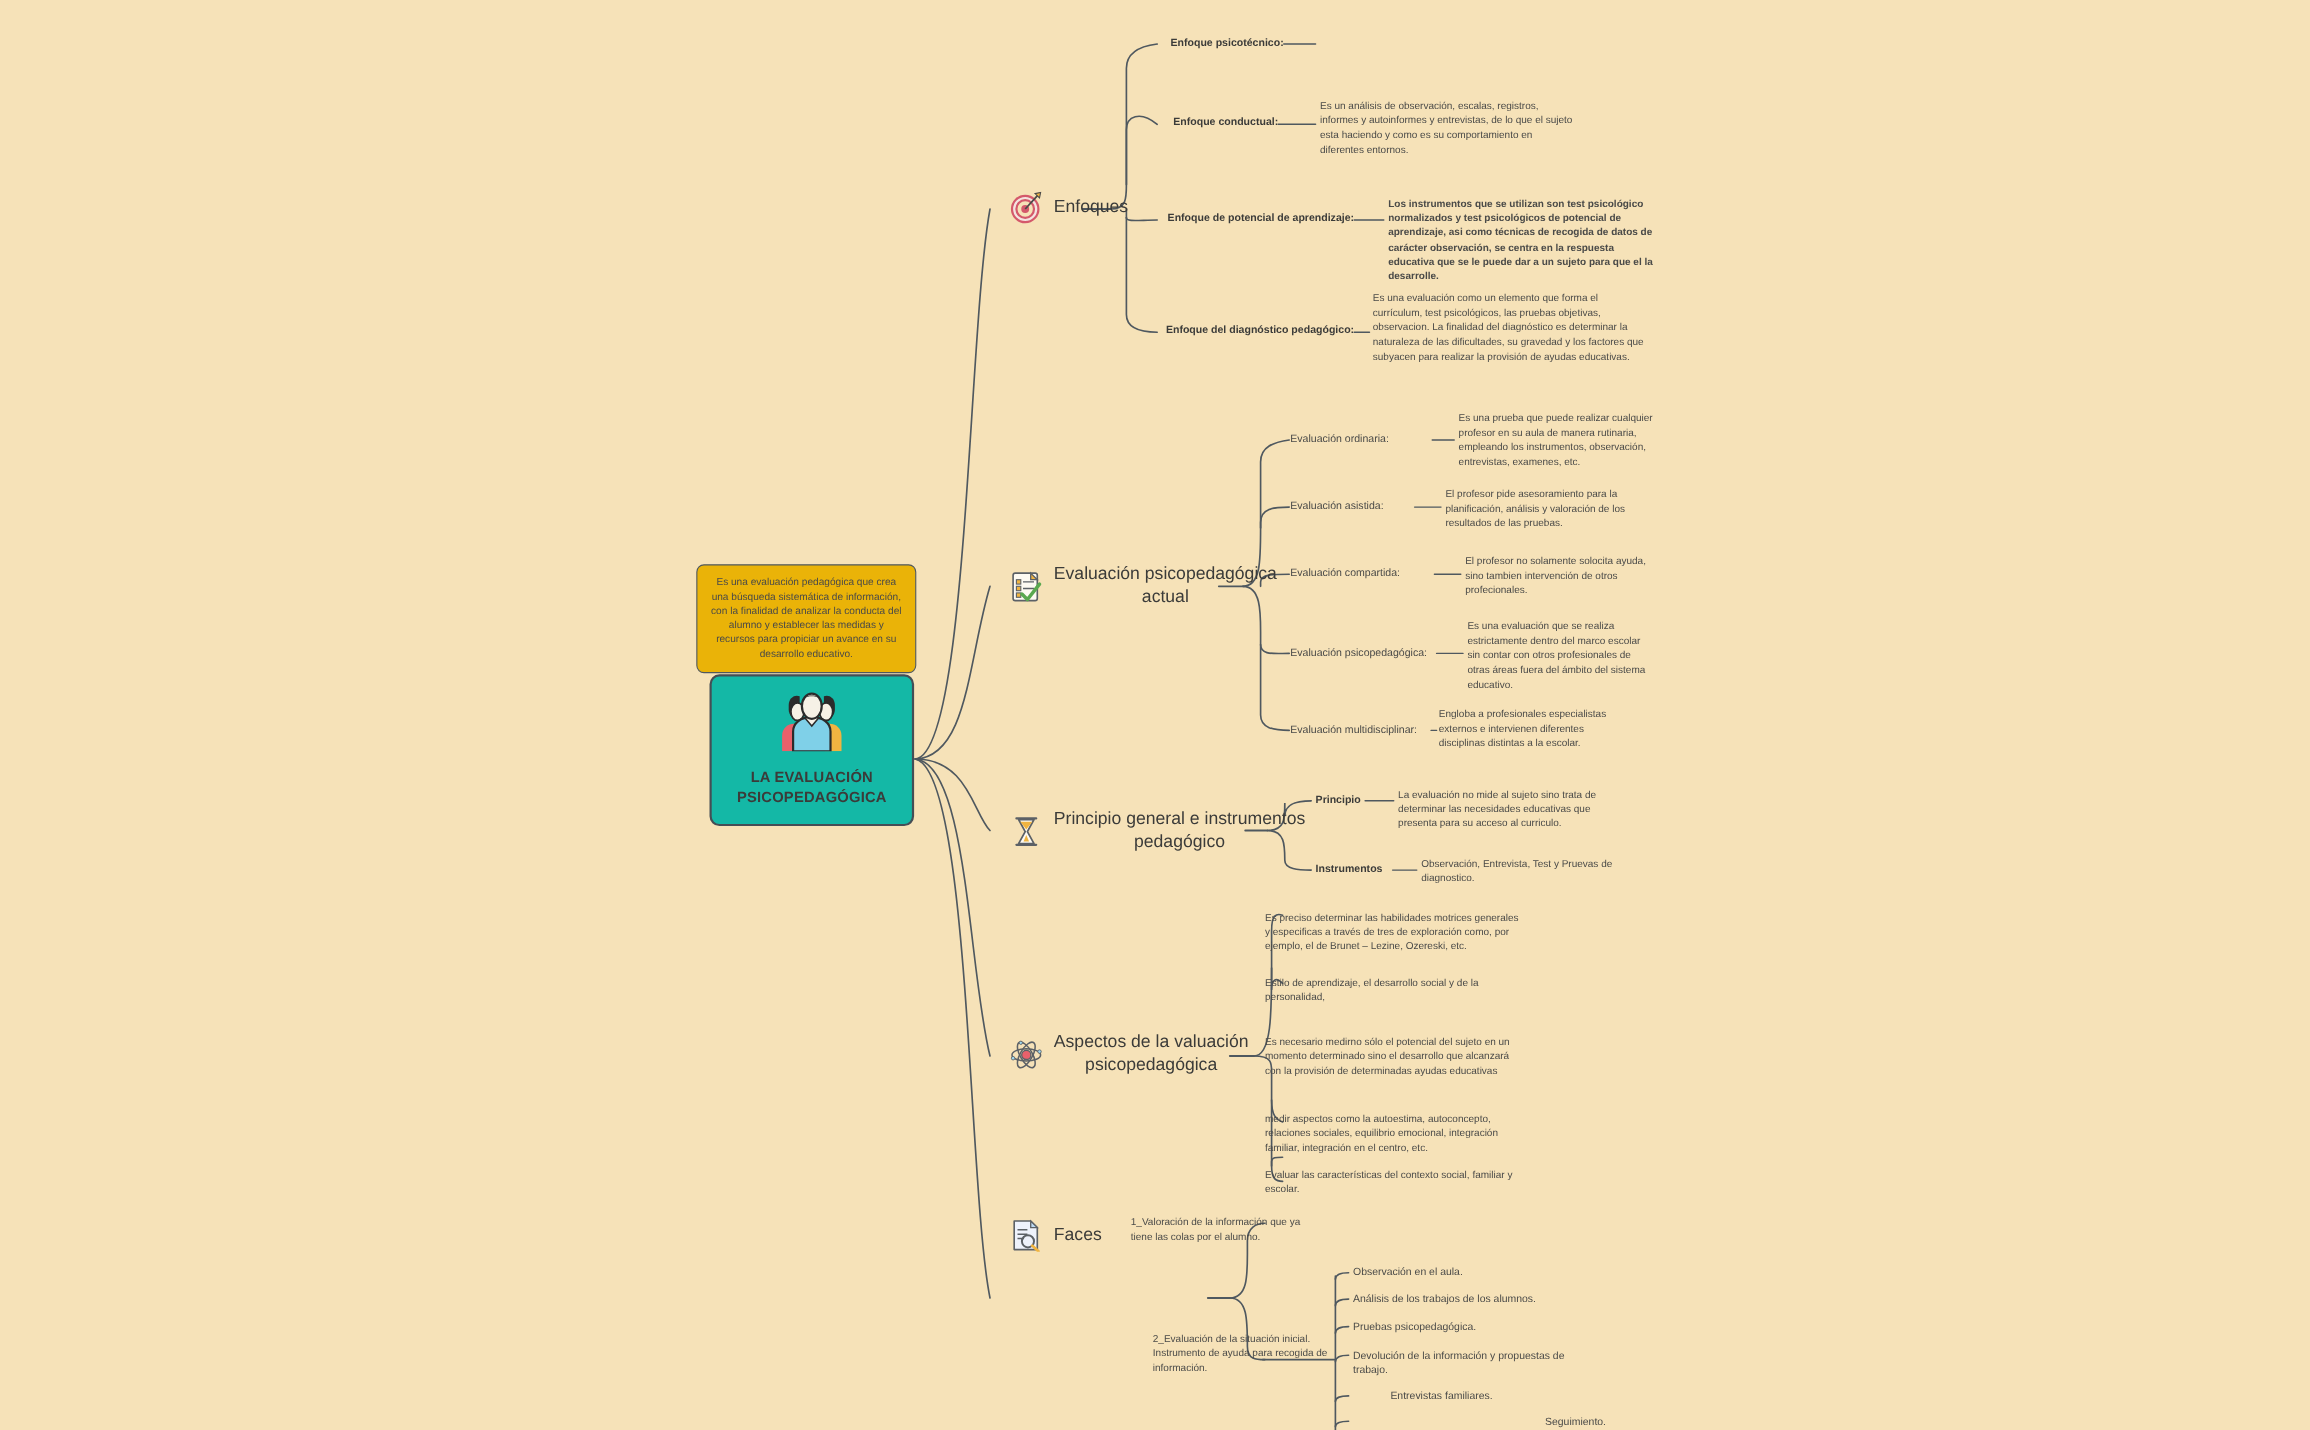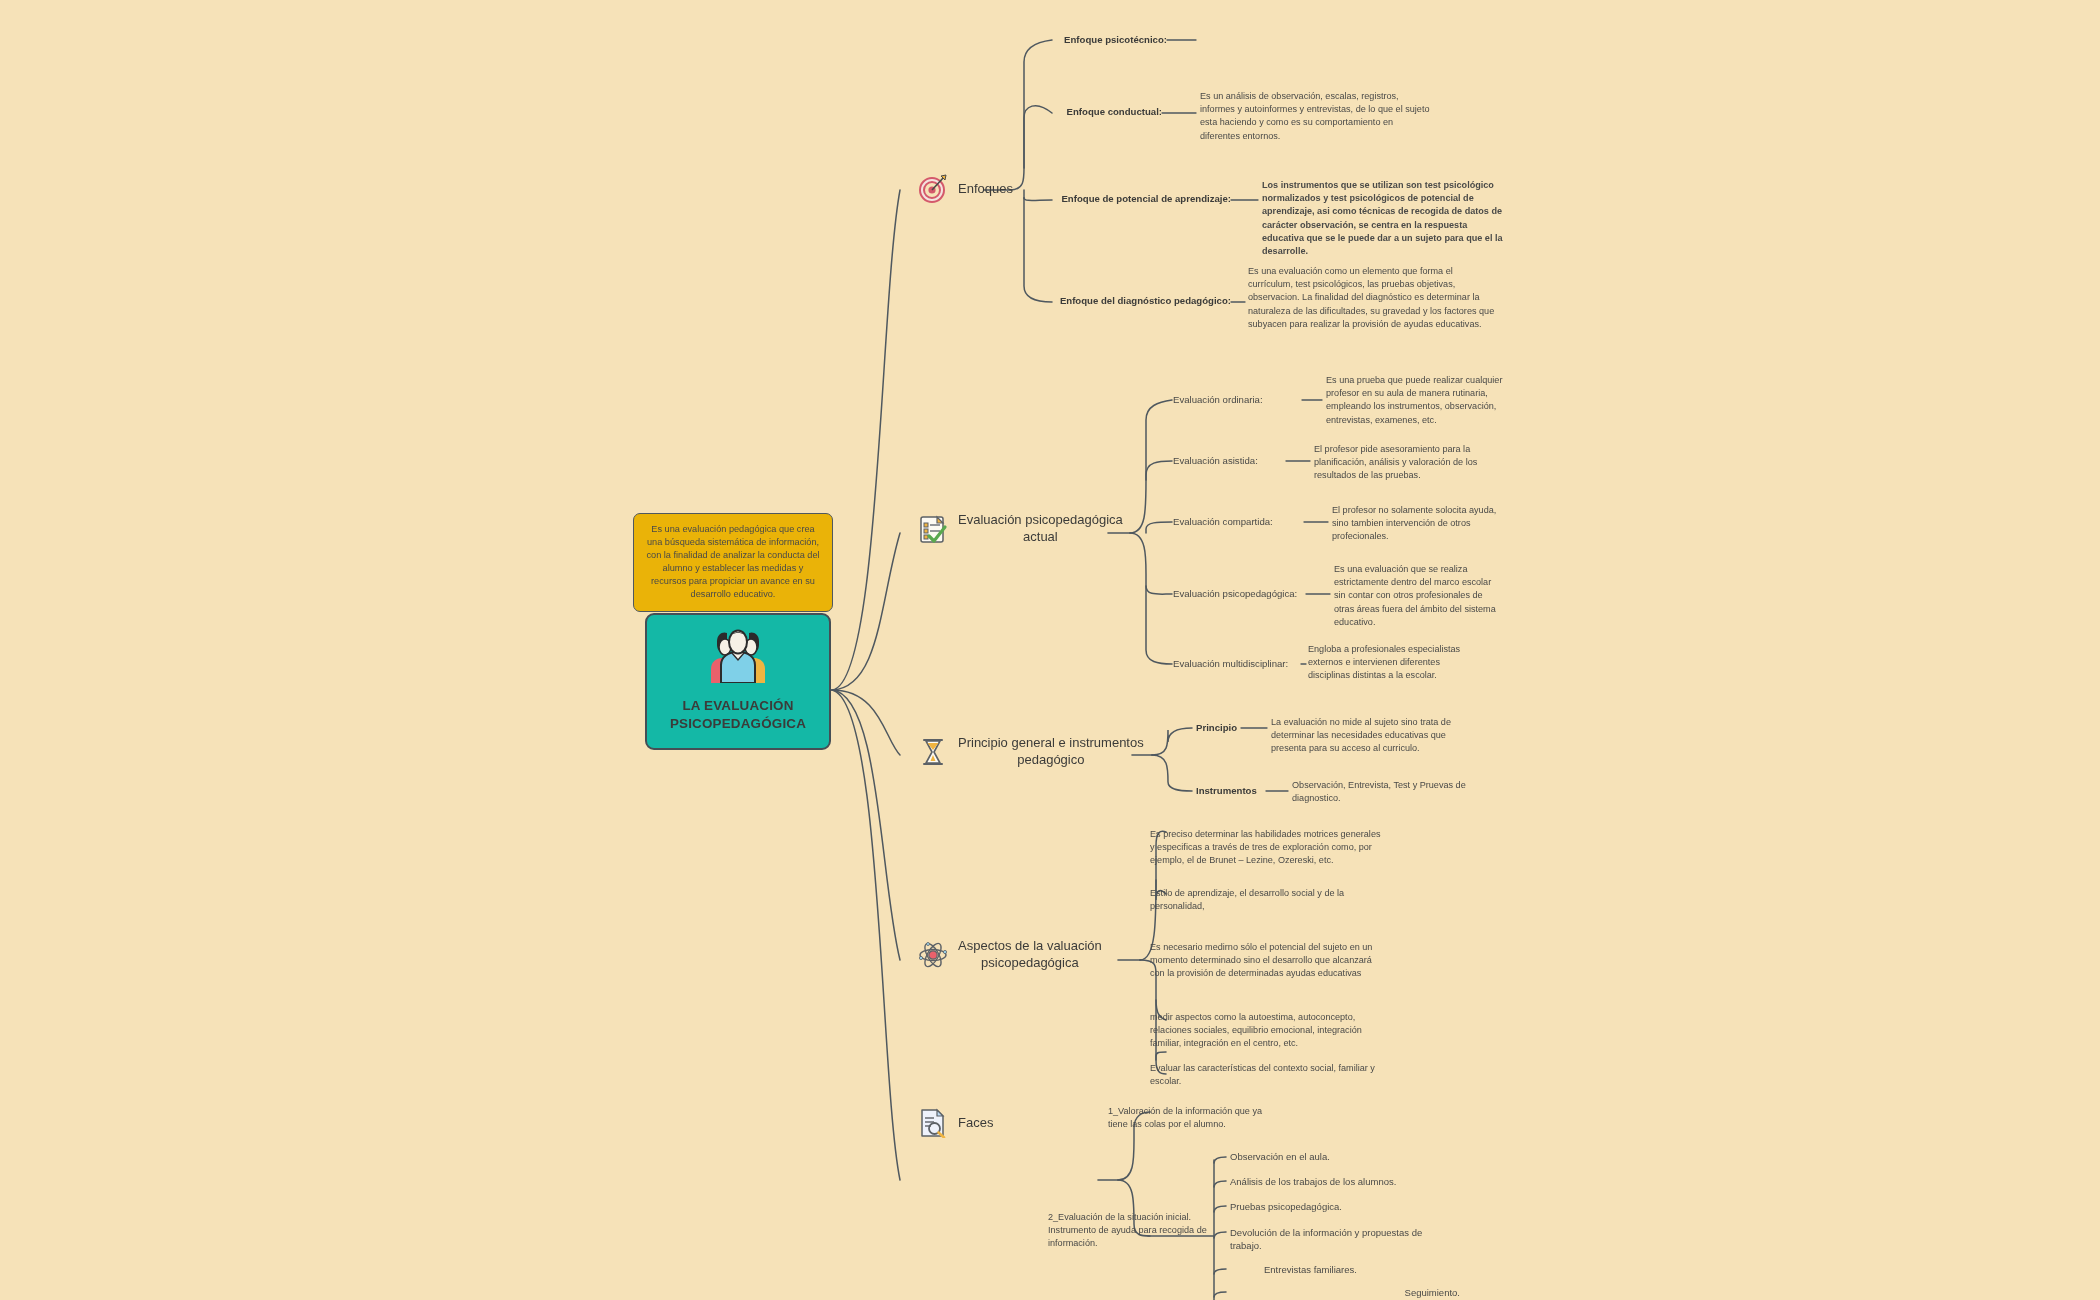--- a/index.html
+++ b/index.html
@@ -67,21 +67,21 @@
   }
   .branch-icon {
     flex: 0 0 auto;
     width: 30px;
     height: 30px;
     display: flex;
     align-items: center;
     justify-content: center;
   }
   .branch-label {
-    font-size: 13px;
+    font-size: 16px;
     line-height: 1.3;
     color: #3b3b39;
     text-align: center;
     white-space: pre-line;
   }
 
   
   .l2 {
     font-size: 9.6px;
     line-height: 1.38;
@@ -315,21 +315,21 @@
         <line x1="7" y1="10" x2="16" y2="10" stroke="#5c6166" stroke-width="1.4"></line>
         <line x1="7" y1="14" x2="16" y2="14" stroke="#5c6166" stroke-width="1.4"></line>
         <line x1="7" y1="18" x2="13" y2="18" stroke="#5c6166" stroke-width="1.4"></line>
         <circle cx="16.5" cy="20.5" r="5.5" fill="none" stroke="#5c6166" stroke-width="1.8"></circle>
         <line x1="20.5" y1="24.5" x2="26" y2="29.5" stroke="#f0b441" stroke-width="2.6" stroke-linecap="round"></line>
       </svg>
     </span>
     <span class="branch-label">Faces</span>
   </div>
 
-  <div class="node desc" style="left:1108px; top:1105px; width:170px;">1_Valoración de la información que ya tiene las colas por el alumno.</div>
+  <div class="node desc" style="left:1028px; top:1105px; width:170px;">1_Valoración de la información que ya tiene las colas por el alumno.</div>
   <div class="node desc" style="left:1048px; top:1211px; width:166px;">2_Evaluación de la situación inicial. Instrumento de ayuda para recogida de información.</div>
 
   <div class="node l3" style="left:1230px; top:1150px; width:230px;">Observación en el aula.</div>
   <div class="node l3" style="left:1230px; top:1175px; width:230px;">Análisis de los trabajos de los alumnos.</div>
   <div class="node l3" style="left:1230px; top:1200px; width:230px;">Pruebas psicopedagógica.</div>
   <div class="node l3" style="left:1230px; top:1226px; width:212px;">Devolución de la información y propuestas de trabajo.</div>
   <div class="node l3" style="left:1264px; top:1263px; width:230px;">Entrevistas familiares.</div>
   <div class="node l3" style="left:1230px; top:1286px; width:230px;text-align:right;">Seguimiento.</div>
 
 </div>

